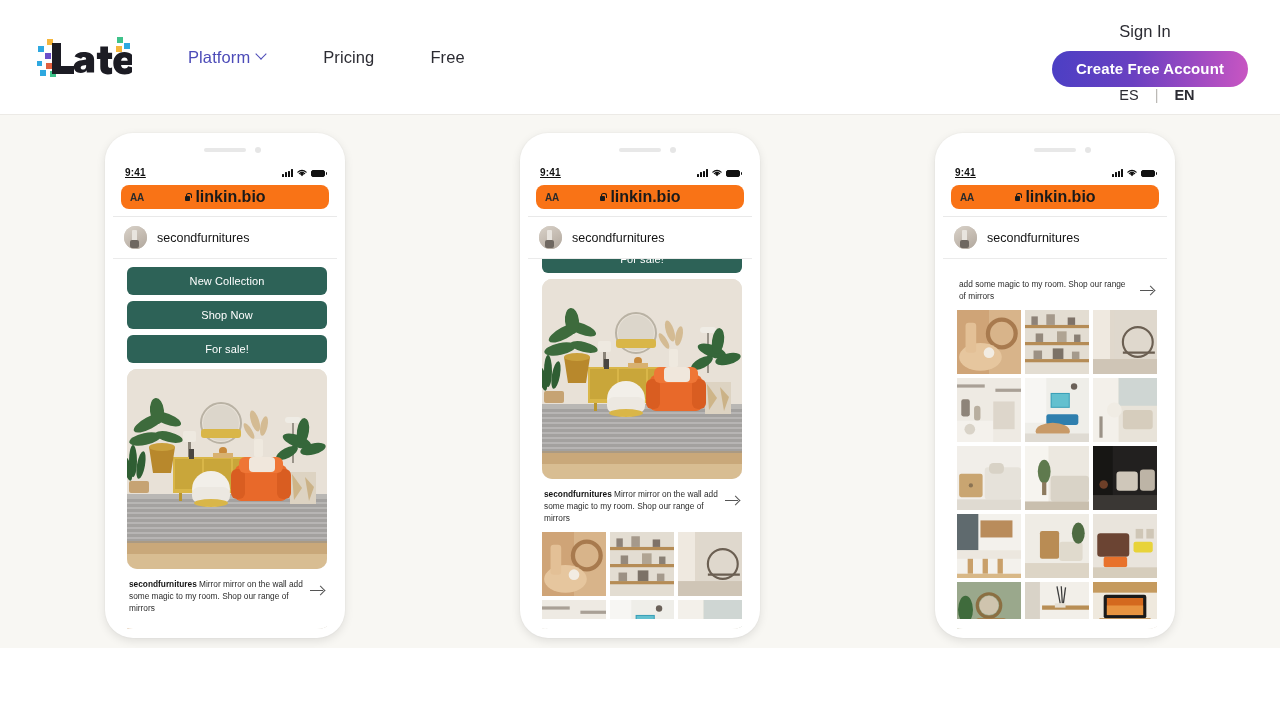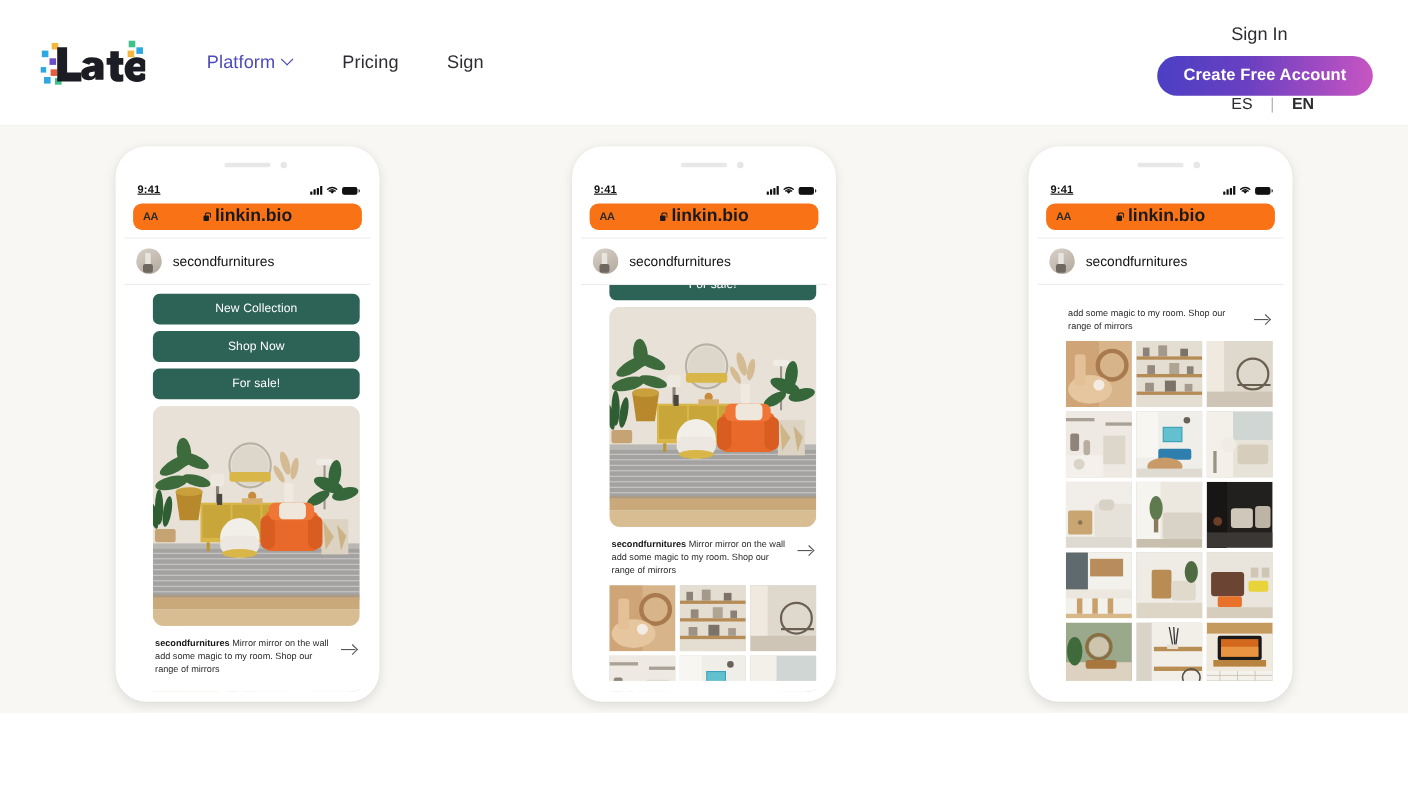--- a/index.html
+++ b/index.html
@@ -24,21 +24,21 @@
     width: 96px; height: 46px;
     position: relative;
     margin-left: 4px;
     display: flex; align-items: center;
   }
   .logo-svg { display: block; }
 
   .nav-links {
     display: flex;
     align-items: center;
-    gap: 4px;
+    gap: 16px;
     margin-left: 36px;
   }
   .nav-link {
     font-size: 16.5px;
     color: #2c2c33;
     padding: 10px 20px;
     display: flex;
     align-items: center;
     gap: 7px;
     cursor: pointer;
@@ -277,21 +277,21 @@
 
   
   .content {
     flex: 1;
     overflow: hidden;
     position: relative;
     background: #fff;
   }
   .scroller {
     position: absolute;
-    left: 16px; right: 0;
+    left: 4px; right: 0;
     top: 0;
     padding: 0 10px;
   }
 
   .linkbtn {
     background: #2d6257;
     color: #ffffff;
     font-size: 11px;
     height: 28px;
     border-radius: 6px;
@@ -394,21 +394,21 @@
 
   <div class="nav-links">
     <div class="nav-link active">
       <span>Platform</span>
       <span class="chev"></span>
     </div>
     <div class="nav-link">
       <span>Pricing</span>
     </div>
     <div class="nav-link">
-      <span>Sign</span>
+      <span>Free</span>
     </div>
   </div>
 
   <div class="nav-right">
     <div class="signin">Sign In</div>
     <button class="cta-btn">Create Free Account</button>
     <div class="lang">
       <span class="es">ES</span>
       <span class="sep">|</span>
       <span class="en">EN</span>

